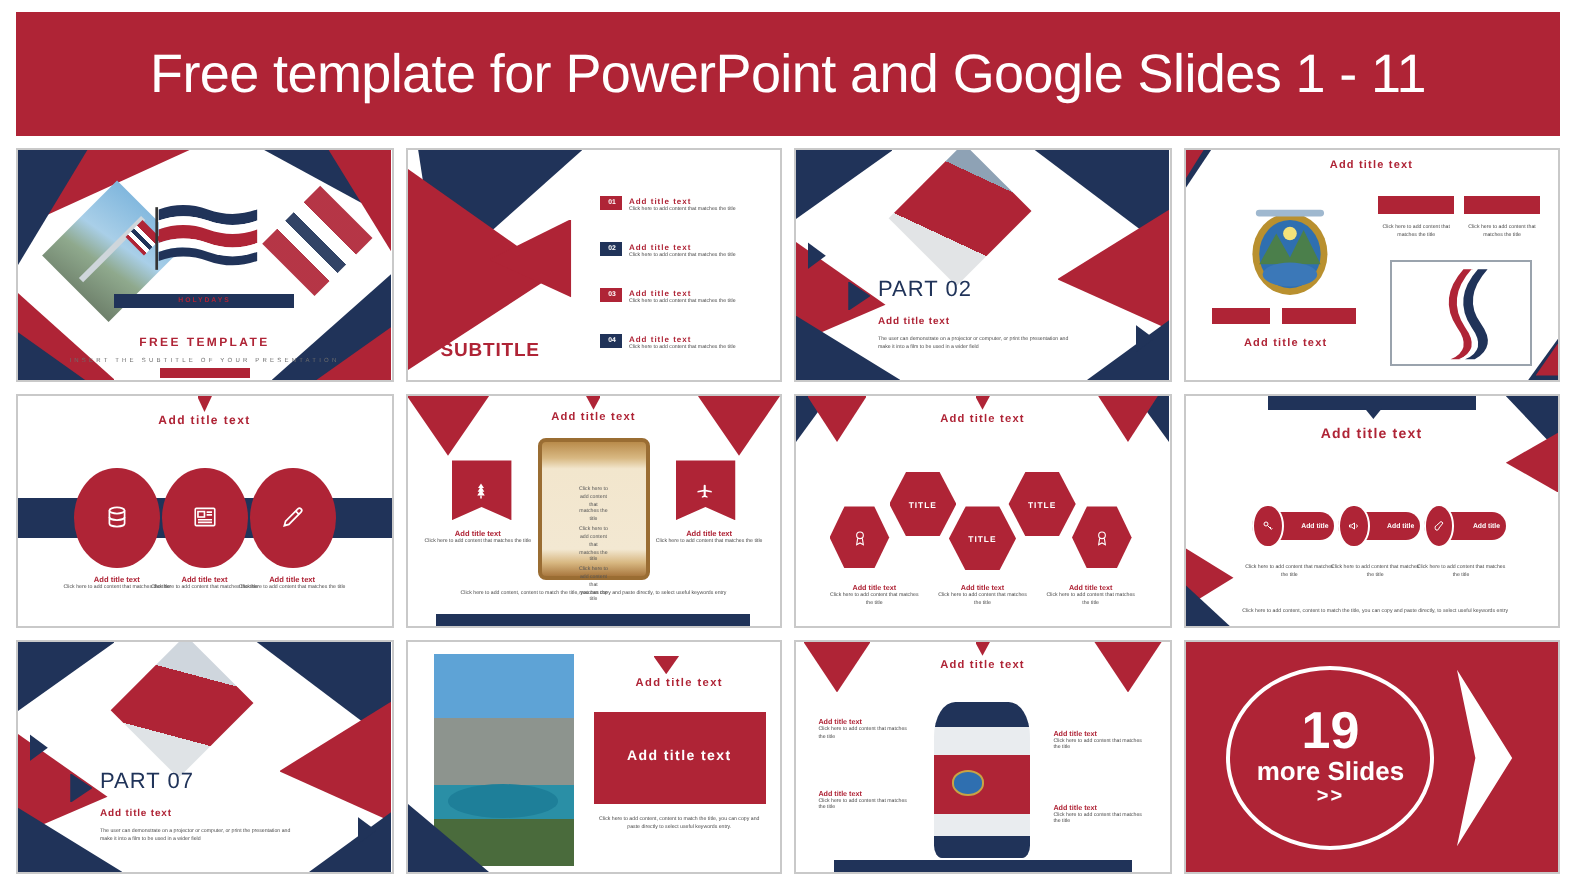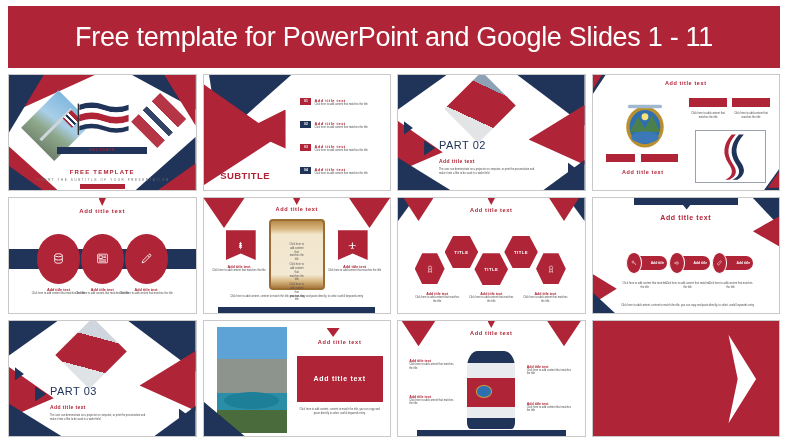--- a/index.html
+++ b/index.html
@@ -443,21 +443,21 @@
           <div class="tri navy" style="right:0;top:0;width:36%;height:44%;clip-path:polygon(100% 0,100% 100%,0 0);"></div>
           <div class="tri red" style="right:0;top:26%;width:30%;height:52%;clip-path:polygon(100% 0,100% 100%,0 58%);"></div>
           <div class="tri red" style="left:0;top:40%;width:24%;height:44%;clip-path:polygon(0 0,0 100%,100% 62%);"></div>
           <div class="tri navy" style="left:0;bottom:0;width:28%;height:28%;clip-path:polygon(0 100%,0 0,100% 100%);"></div>
           <div class="tri navy" style="right:0;bottom:0;width:22%;height:26%;clip-path:polygon(100% 100%,100% 0,0 100%);"></div>
           <div class="tri navy" style="left:3%;top:40%;width:5%;height:12%;clip-path:polygon(0 0,100% 50%,0 100%);"></div>
           <div class="tri navy" style="right:4%;bottom:12%;width:5%;height:12%;clip-path:polygon(0 0,100% 50%,0 100%);"></div>
 
           <div class="s1-diamond" style="left:31%;top:5%;width:26%;height:46%;background:linear-gradient(150deg,#cfd6dd 0 26%,#AF2436 26% 72%,#dfe3e6 72% 100%);"></div>
 
-          <div class="t" style="left:22%;top:56%;color:#203359;font-size:11px;font-weight:500;letter-spacing:.5px;">PART 03</div>
+          <div class="t" style="left:22%;top:56%;color:#203359;font-size:11px;font-weight:500;letter-spacing:.5px;">PART 07</div>
           <div class="tri navy" style="left:14%;top:57%;width:6%;height:13%;clip-path:polygon(0 0,100% 50%,0 100%);"></div>
           <div class="t" style="left:22%;top:72%;color:#AF2436;font-size:5px;font-weight:bold;letter-spacing:.4px;">Add title text</div>
           <div class="t body-mini" style="left:22%;top:81%;width:52%;">The user can demonstrate on a projector or computer, or print the presentation and make it into a film to be used in a wider field</div>
         </div>
       </div>
 
       <div class="slide">
         <div class="inner">
           <div class="t" style="left:7%;top:5%;width:38%;height:92%;background:linear-gradient(180deg,#5ea3d6 0 30%,#8d948e 30% 62%,#2a8fa6 62% 78%,#4a6b3c 78% 100%);">
             <div style="position:absolute;left:10%;top:62%;width:78%;height:16%;background:#1e7f99;border-radius:50%;"></div>
@@ -498,20 +498,25 @@
           <div class="t" style="right:5%;top:70%;width:26%;">
             <div class="tiny-red">Add title text</div>
             <div class="body-mini">Click here to add content that matches the title</div>
           </div>
           <div class="t navy" style="left:10%;bottom:0;width:80%;height:5%;"></div>
         </div>
       </div>
 
       <div class="slide more-slide">
         <div class="inner">
+          <div class="ring" style="left:11%;top:10%;width:56%;height:80%;">
+            <div class="num19">19</div>
+            <div class="moretxt">more Slides</div>
+            <div class="chev">&gt;&gt;</div>
+          </div>
           <svg viewBox="0 0 40 100" style="position:absolute;right:8%;top:10%;width:24%;height:80%;">
             <path d="M6 2 L36 50 L6 98 L16 50 Z" fill="#ffffff"></path>
           </svg>
         </div>
       </div>
     </div>
 
   </div>
 </div>
 

